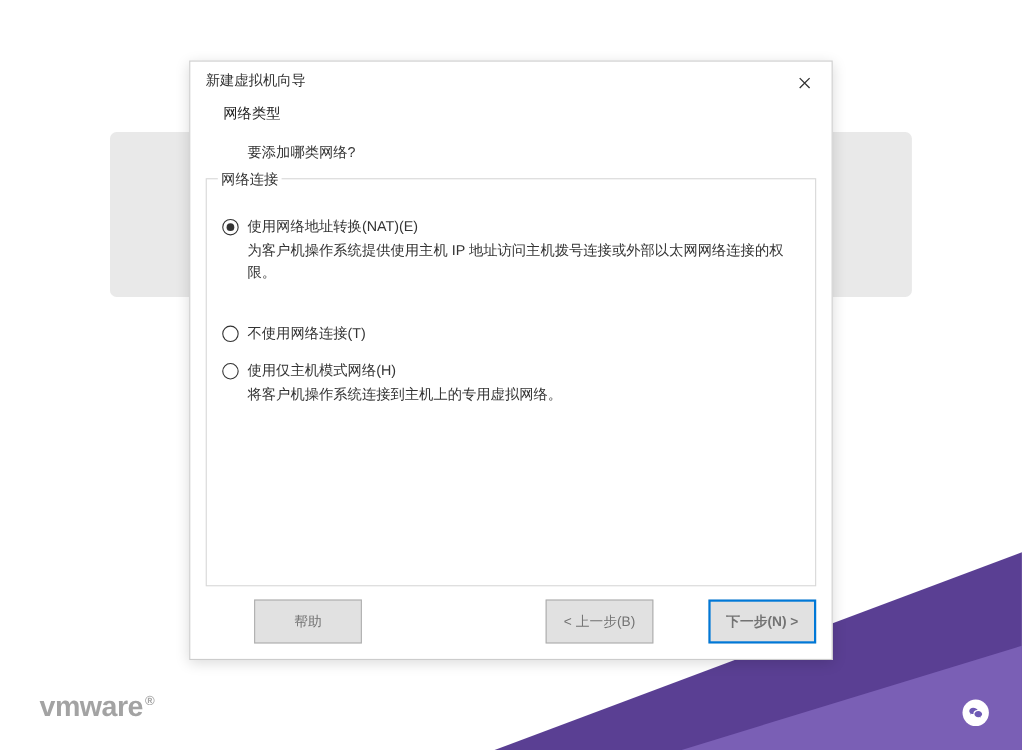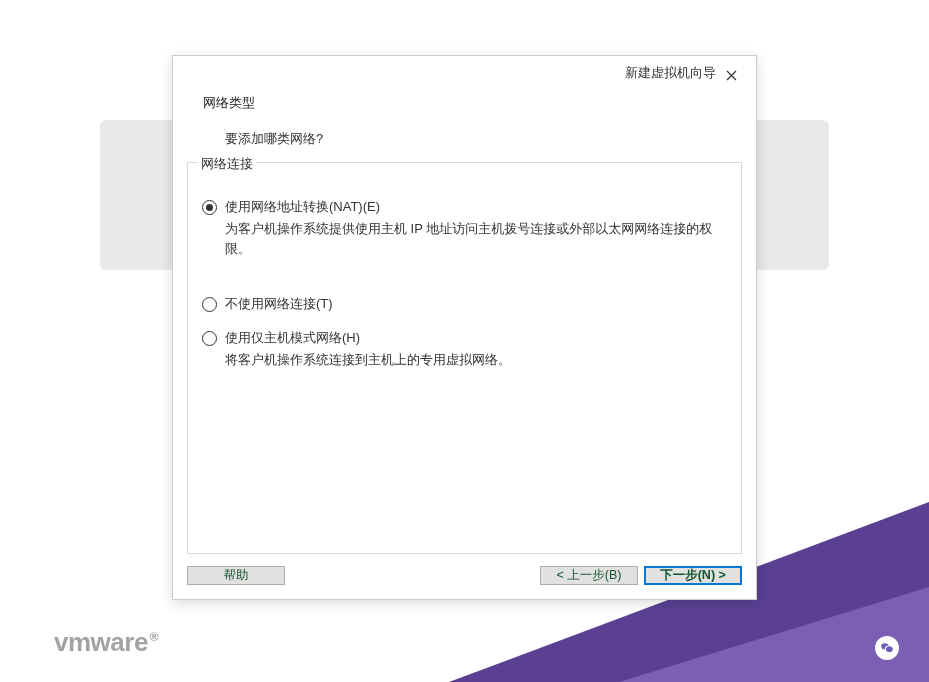--- a/index.html
+++ b/index.html
@@ -38,21 +38,21 @@
       background: #ffffff;
       border: 1px solid #cccccc;
       box-shadow: 0 3px 12px rgba(0,0,0,0.15);
       display: flex;
       flex-direction: column;
       z-index: 1;
     }
 
     .titlebar {
       display: flex;
-      justify-content: flex-end;
+      justify-content: space-between;
       align-items: flex-start;
       padding: 8px 10px 2px 14px;
       font-size: 13px;
       color: #333;
       font-family: Liberation Serif, serif;
     }
 
     .close-btn {
       width: 30px;
       height: 22px;
@@ -153,40 +153,41 @@
       gap: 8px;
     }
 
     .button-row-right {
       display: flex;
       gap: 6px;
     }
 
     .btn {
       min-width: 98px;
-      height: 19px;
+      height: 40px;
       background: #e1e1e1;
       border: 1px solid #adadad;
       font-size: 12.5px;
-      color: #14532d;
+      color: #737373;
       cursor: pointer;
       display: inline-flex;
       align-items: center;
       justify-content: center;
+      margin-left: 44px;
     }
 
     .btn.primary {
       border: 2px solid #0078d7;
       background: #e1e1e1;
       font-weight: bold;
     }
 
     .logo {
       position: absolute;
-      left: 54px;
+      left: 36px;
       bottom: 24px;
       font-weight: bold;
       font-size: 26px;
       color: #a3a3a3;
       letter-spacing: -0.5px;
     }
 
     .reg {
       font-size: 12px;
       vertical-align: super;

